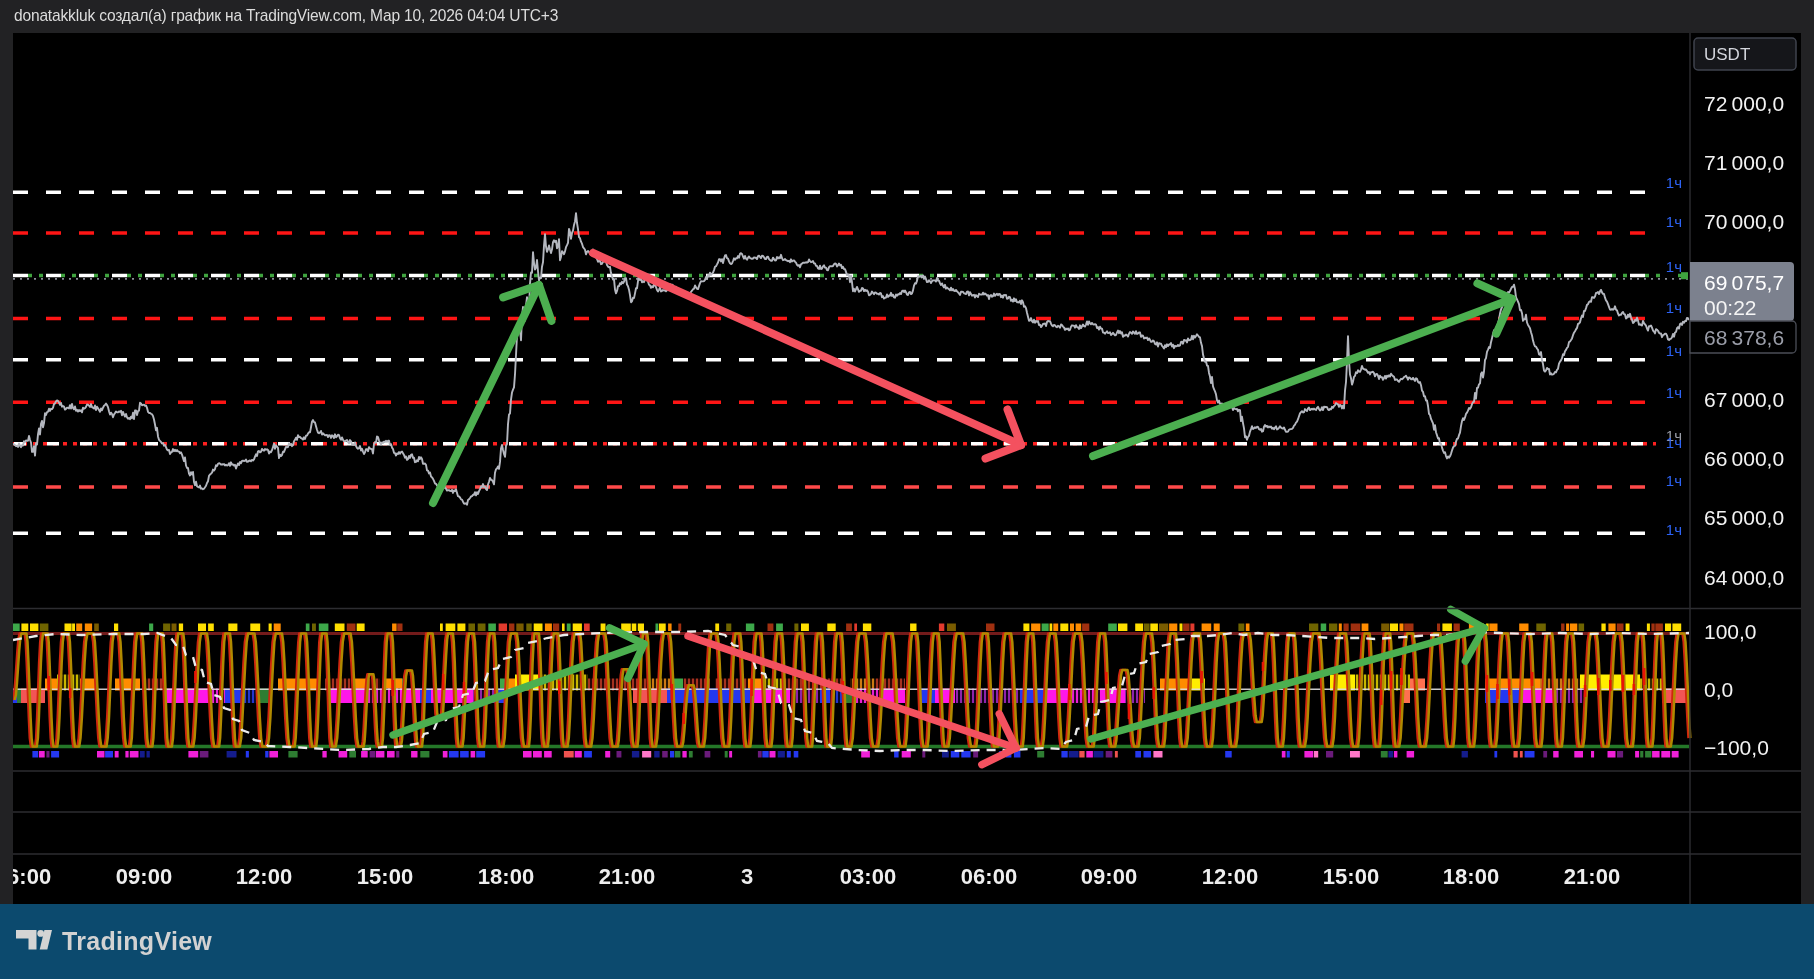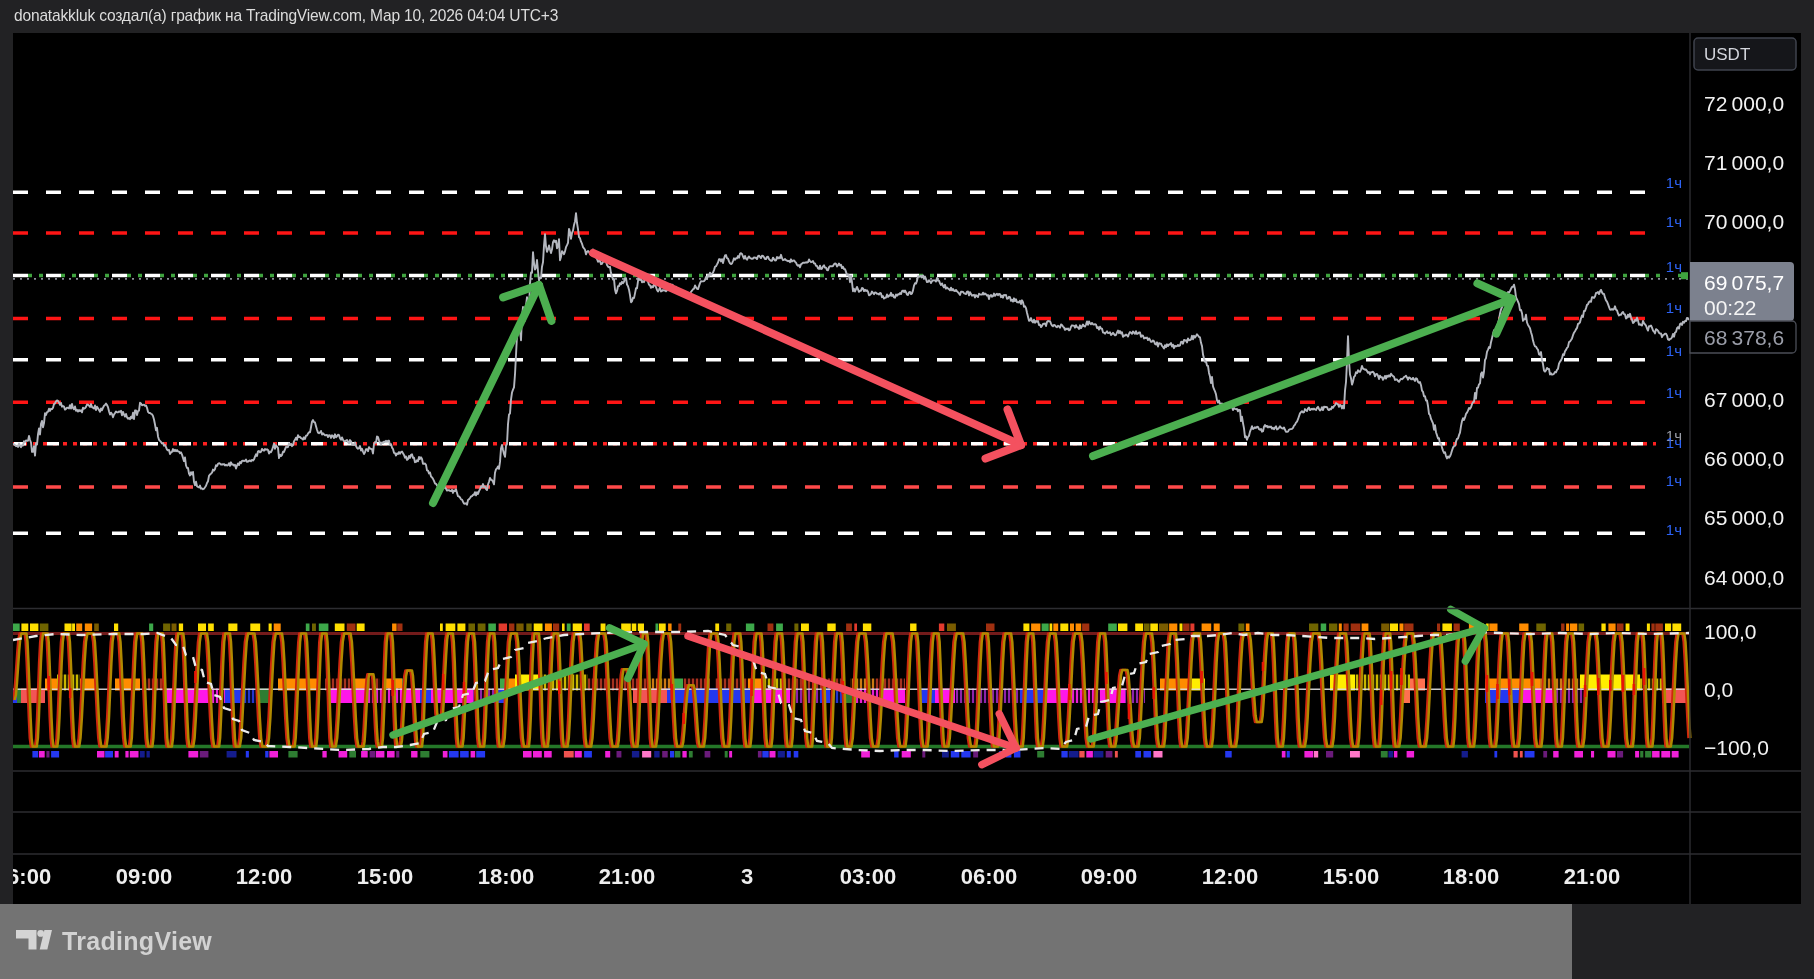--- a/index.html
+++ b/index.html
@@ -1,19 +1,19 @@
 <!DOCTYPE html>
 <html><head><meta charset="utf-8"><style>
 * { margin:0; padding:0; box-sizing:border-box; }
 html,body { width:1814px; height:979px; background:#222224; overflow:hidden;
   font-family:"Liberation Sans", sans-serif; }
 #hdr { position:absolute; left:14px; top:0; height:33px; line-height:32px;
   font-size:17px; letter-spacing:-0.2px; color:#dcdcdc; white-space:nowrap; transform:scaleX(0.915); transform-origin:0 50%; }
 #chart { position:absolute; left:13px; top:33px; width:1788px; height:871px; background:#000; }
-#ftr { position:absolute; left:0; top:904px; width:1572px; height:75px; background:#737373; }
+#ftr { position:absolute; left:0; top:904px; width:1814px; height:75px; background:#0c4a6e; }
 #logo { position:absolute; left:16px; top:26px; }
 #lgtxt { position:absolute; left:62px; top:23px; font-size:25px; font-weight:700; color:#d2d2d2; letter-spacing:0.3px; }
 </style></head>
 <body>
 <div id="hdr">donatakkluk создал(а) график на TradingView.com, Мар 10, 2026 04:04 UTC+3</div>
 <div id="chart">
 <svg width="1788" height="871" viewBox="13 33 1788 871" font-family="Liberation Sans, sans-serif">
 <defs>
         <pattern id="pm" width="4" height="8" patternUnits="userSpaceOnUse">
           <rect width="4" height="8" fill="#2a0226"></rect>

